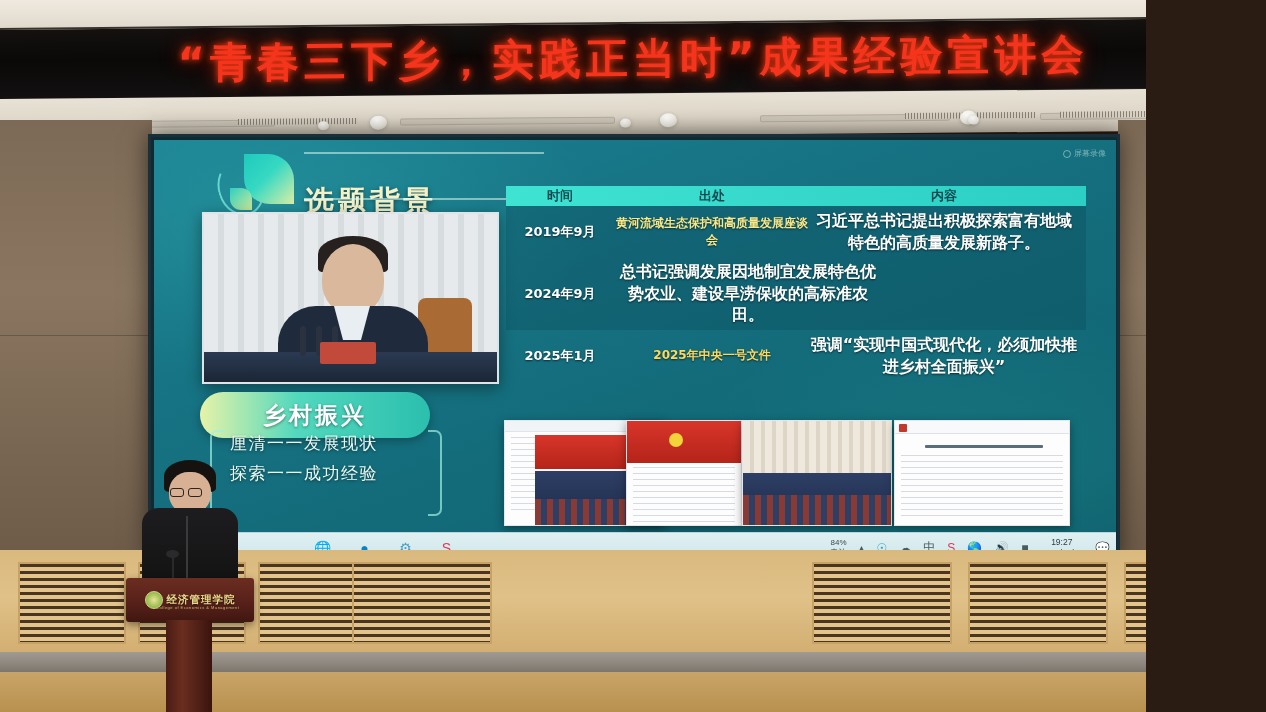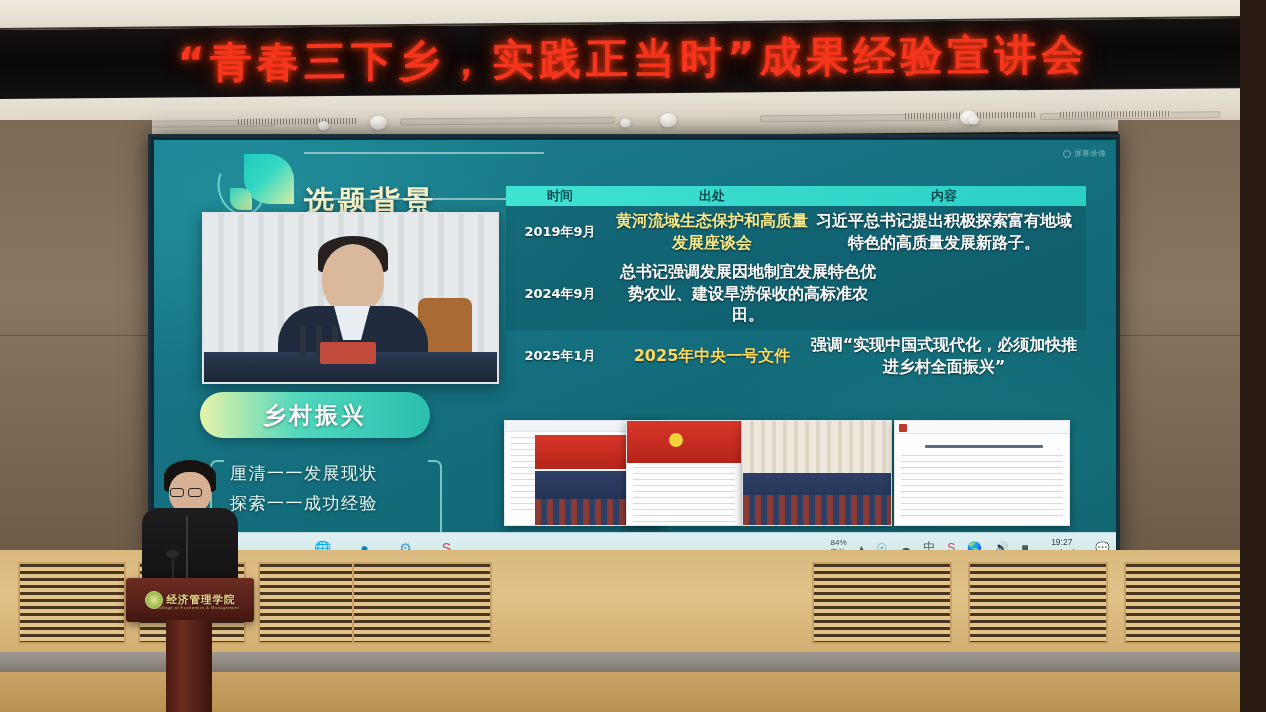--- a/index.html
+++ b/index.html
@@ -1,19 +1,19 @@
 <!DOCTYPE html>
 <html><head>
 <meta charset="utf-8">
 <style>
   * { margin:0; padding:0; box-sizing:border-box; }
   html,body { width:1266px; height:712px; overflow:hidden; background:#2a1c12;
     font-family:"Liberation Sans","DejaVu Sans",sans-serif; }
 
-  .stage { position:relative; width:1240px; height:712px; overflow:hidden; }
+  .stage { position:relative; width:1146px; height:712px; overflow:hidden; }
 
   
   .ceiling {
     position:absolute; left:0; top:0; width:1266px; height:40px;
     background:linear-gradient(180deg,#efe9df 0%,#e3dcd0 60%,#cfc6b8 100%);
   }
   .led-banner {
     position:absolute; left:0; top:28px; width:1266px; height:74px;
     background:linear-gradient(180deg,#14110f 0%,#0a0908 45%,#121010 100%);
     border-top:2px solid #3a332c; border-bottom:3px solid #241f1a;
@@ -146,21 +146,21 @@
 
   .pill-badge {
     position:absolute; left:46px; top:252px; width:230px; height:46px;
     background:linear-gradient(90deg,#e6f3a8 0%,#52d8bd 42%,#2bbfae 100%);
     border-radius:26px; display:flex; align-items:center; justify-content:center;
     box-shadow:0 3px 10px rgba(0,0,0,.28);
   }
   .pill-badge span { font-size:23px; font-weight:bold; color:#ffffff; letter-spacing:3px;
     text-shadow:0 1px 3px rgba(0,0,0,.45); font-family:"DejaVu Sans","Liberation Sans",sans-serif; }
 
-  .bracket-box { position:absolute; left:56px; top:320px; width:232px; height:86px; }
+  .bracket-box { position:absolute; left:56px; top:290px; width:232px; height:86px; }
   .br-l, .br-r { position:absolute; top:0; width:14px; height:86px;
     border:2px solid rgba(160,240,225,.7); }
   .br-l { left:0; border-right:none; border-radius:7px 0 0 7px; }
   .br-r { right:0; border-left:none; border-radius:0 7px 7px 0; }
   .bullets { position:absolute; left:20px; top:2px; width:200px; }
   .bullets div { font-size:17px; color:#e9fbf6; letter-spacing:1.5px; margin-bottom:7px;
     text-shadow:0 1px 3px rgba(0,0,0,.5); font-family:"DejaVu Sans","Liberation Sans",sans-serif; }
 
   
   .tbl { position:absolute; left:352px; top:46px; width:580px; }
@@ -168,21 +168,21 @@
     display:flex; height:20px; align-items:center;
     background:linear-gradient(90deg,#3fe3d2 0%,#35d8cb 50%,#2ccfc4 100%);
   }
   .tbl-head div { font-size:13px; font-weight:bold; color:#0c4a52; text-align:center;
     font-family:"DejaVu Sans","Liberation Sans",sans-serif; }
   .tr { display:flex; align-items:center; min-height:48px; padding:4px 0; }
   .tr.alt { background:linear-gradient(90deg,rgba(96,200,150,.38) 0%,rgba(120,210,160,.30) 100%); }
   .tr.dk { background:rgba(10,70,85,.30); }
   .c-time { width:108px; text-align:center; font-size:13px; font-weight:bold; color:#ffffff;
     font-family:"DejaVu Sans","Liberation Sans",sans-serif; text-shadow:0 1px 2px rgba(0,0,0,.6); }
-  .c-src  { width:196px; text-align:center; font-size:16px; font-weight:bold; color:#f7e98a;
+  .c-src  { width:196px; text-align:center; font-size:12px; font-weight:bold; color:#f7e98a;
     line-height:1.35; font-family:"DejaVu Sans","Liberation Sans",sans-serif; text-shadow:0 1px 2px rgba(0,0,0,.6); }
   .c-cnt  { width:268px; text-align:center; font-size:16px; font-weight:bold; color:#ffffff;
     line-height:1.35; font-family:"DejaVu Sans","Liberation Sans",sans-serif; text-shadow:0 1px 2px rgba(0,0,0,.6); }
   .c-src.gold { color:#ffd95e; }
 
   
   .thumbs { position:absolute; left:350px; top:280px; width:520px; height:108px; }
   .th { position:absolute; top:0; height:106px; background:#fdfdfd;
     box-shadow:0 3px 9px rgba(0,0,0,.38); overflow:hidden; border:1px solid #e3e7ea; }
   .th-bar { position:absolute; left:0; top:0; width:100%; height:11px;

